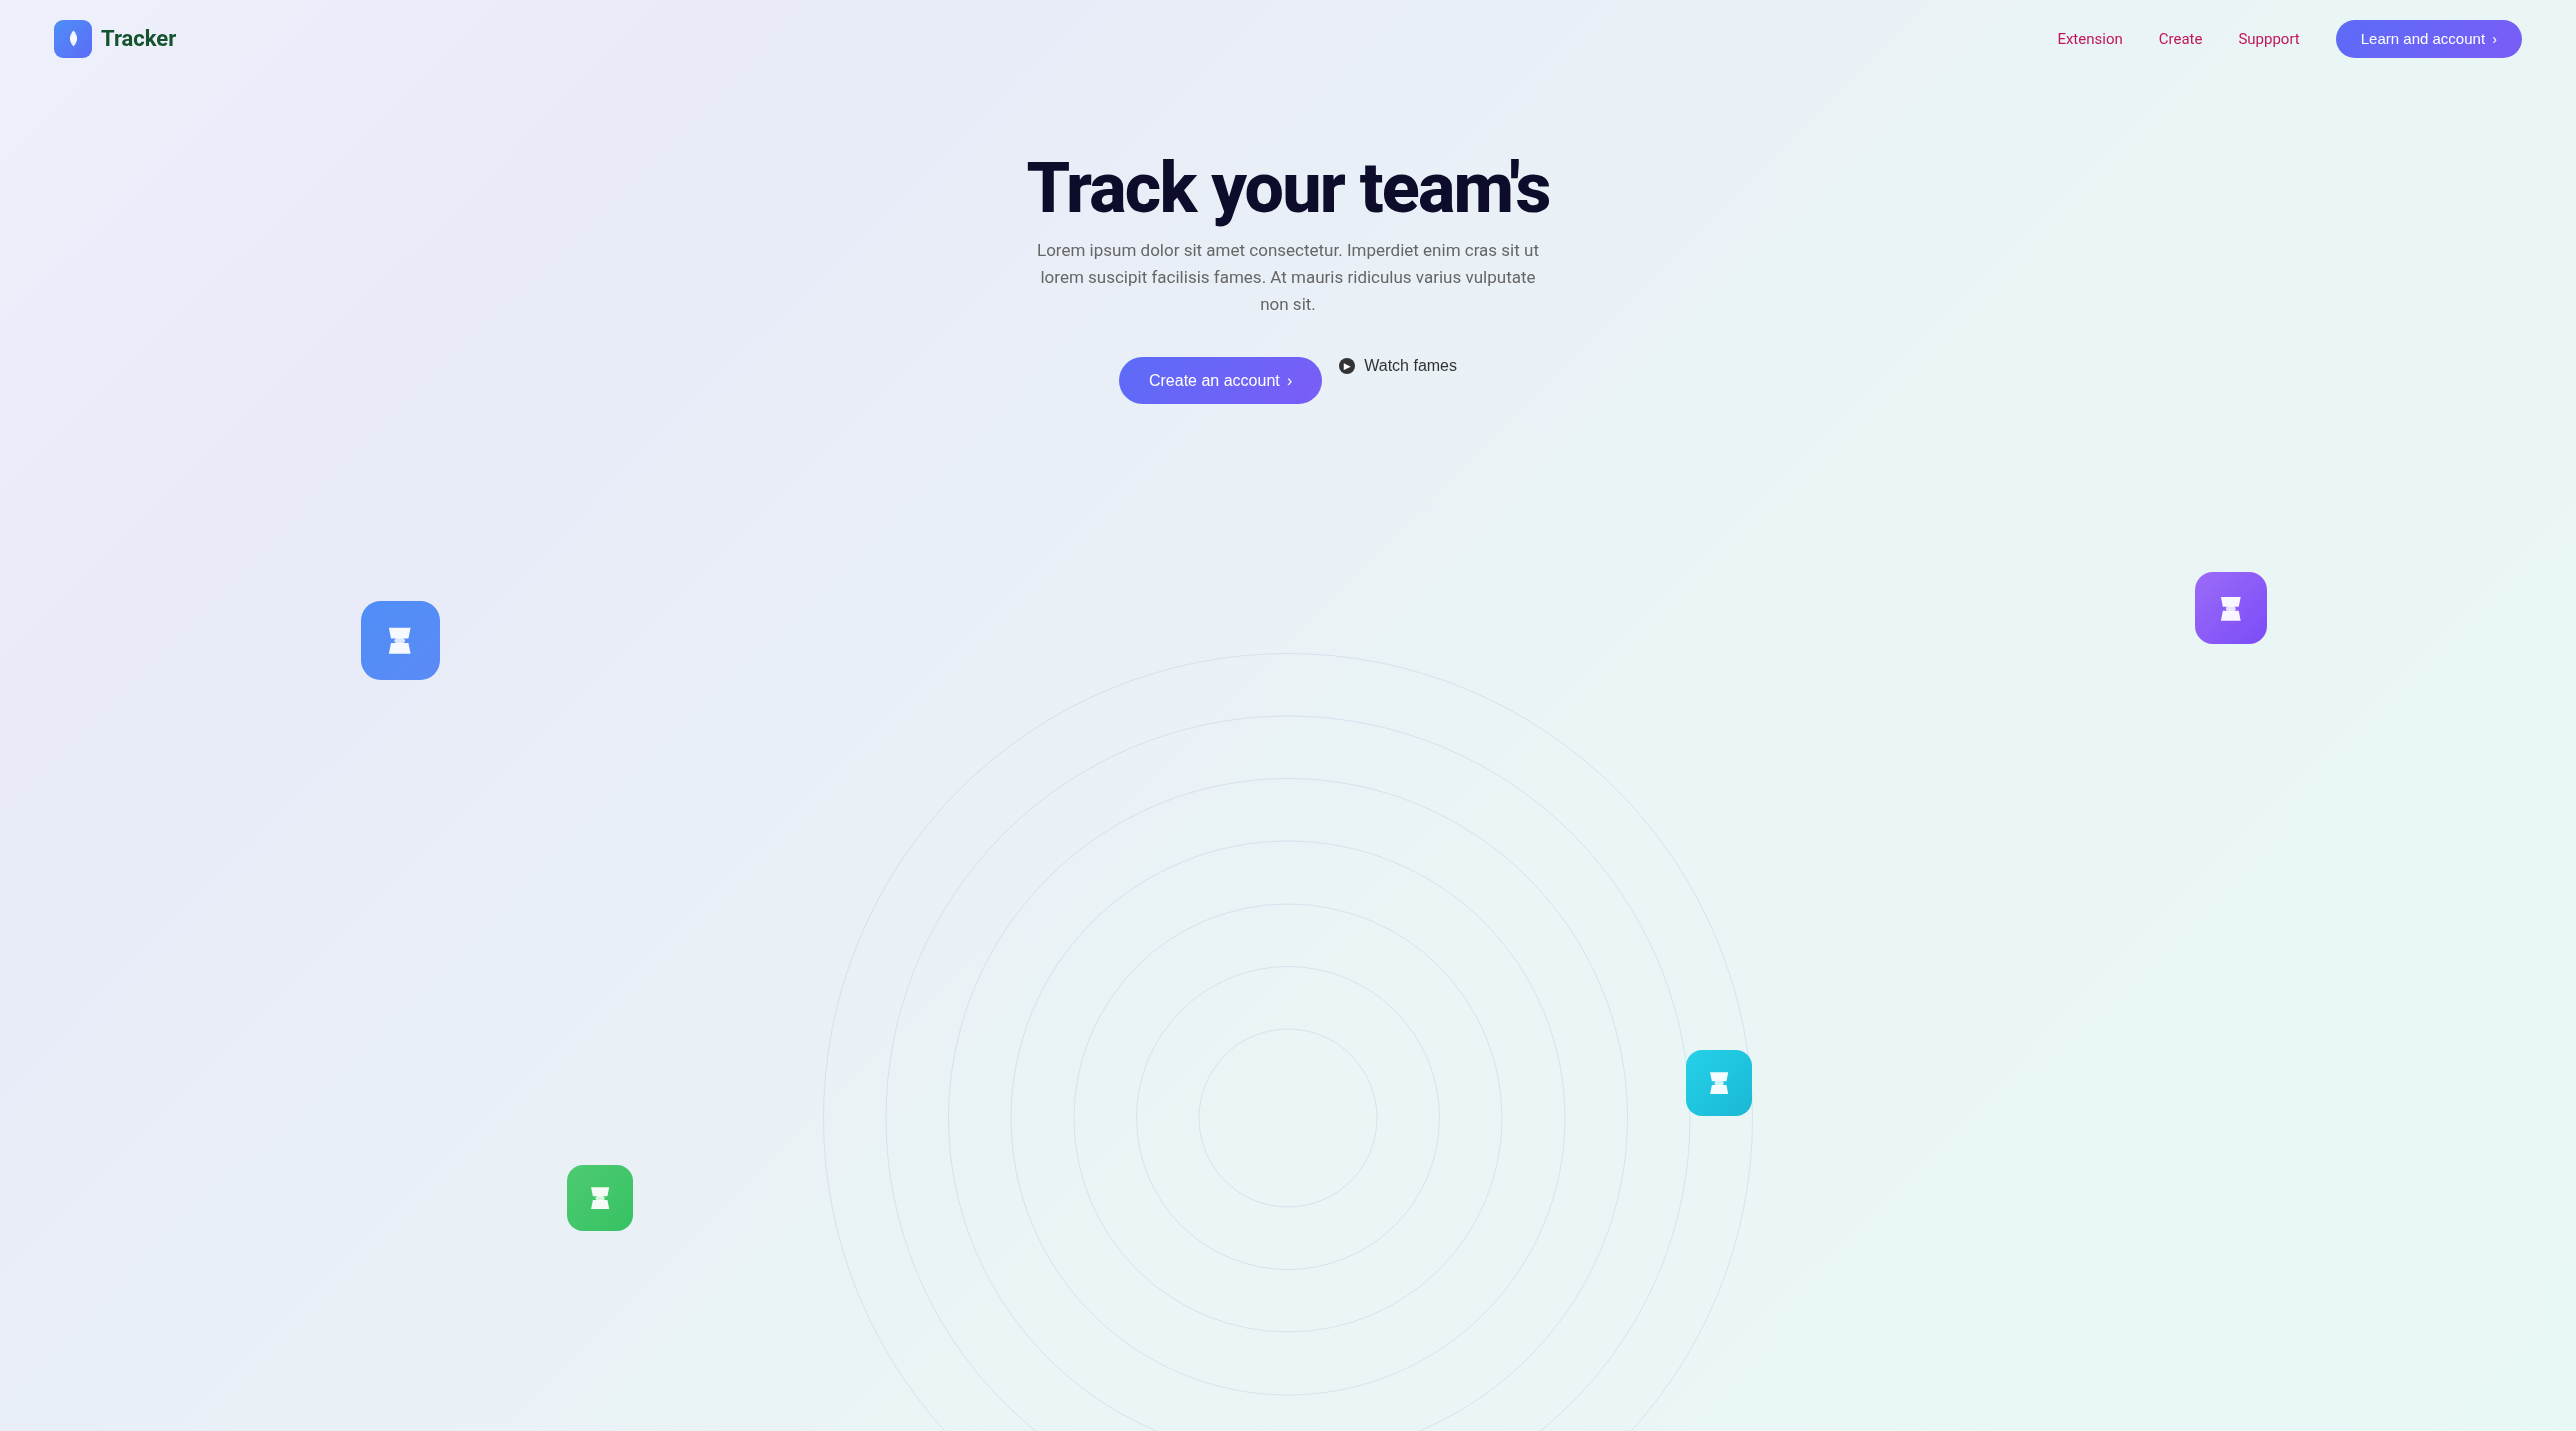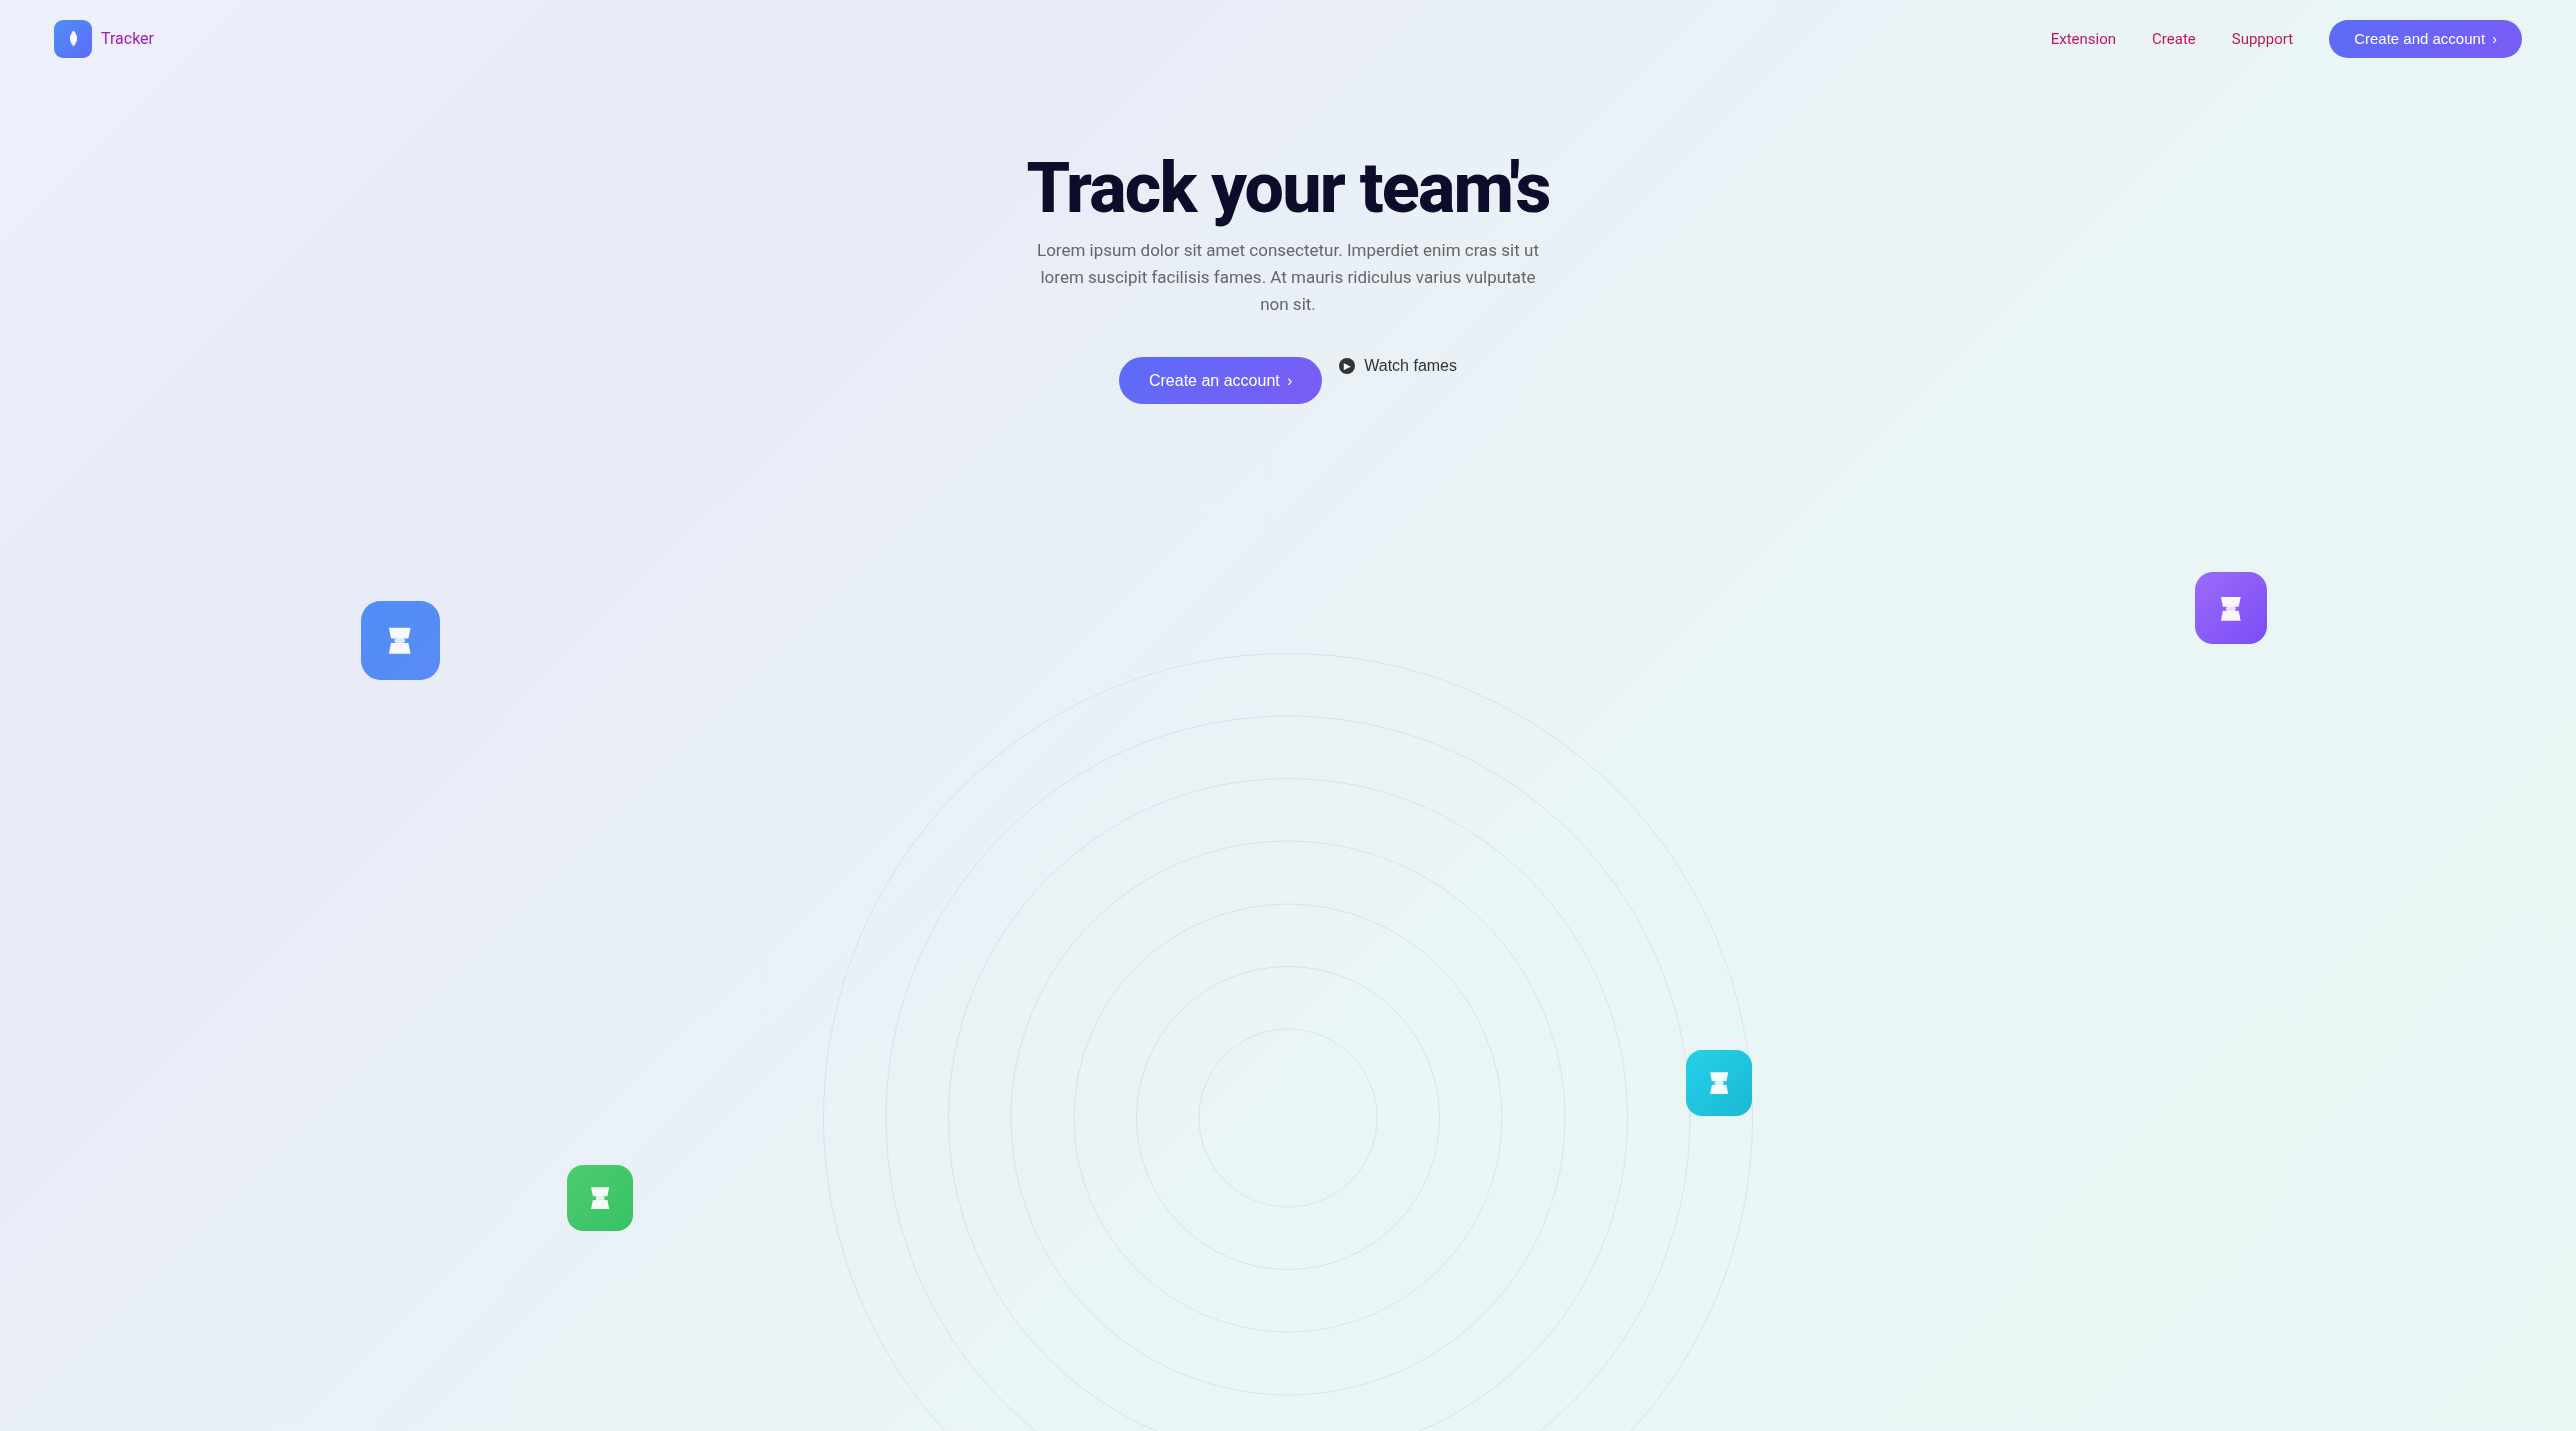--- a/index.html
+++ b/index.html
@@ -43,23 +43,23 @@
       align-items: center;
       justify-content: center;
     }
 
     .logo-icon svg {
       width: 23px;
       height: 23px;
     }
 
     .logo-text {
-      font-size: 16px;
-      font-weight: 400;
-      color: #a21caf;
+      font-size: 22px;
+      font-weight: 700;
+      color: #14532d;
     }
 
     .nav-links {
       display: flex;
       align-items: center;
       gap: 36px;
     }
 
     .nav-link {
       font-size: 15px;
@@ -264,21 +264,21 @@
         </svg>
       </div>
       <span class="logo-text">Tracker</span>
     </div>
 
     <div class="nav-links">
       <a class="nav-link">Extension</a>
       <a class="nav-link">Create</a>
       <a class="nav-link">Suppport</a>
       <button class="nav-cta">
-        <span>Create and account</span>
+        <span>Learn and account</span>
         <span class="arrow">›</span>
       </button>
     </div>
   </nav>
 
   <section class="hero">
     <h1 class="hero-title">
       <span>Track your team's</span><br>
     </h1>
     <p class="hero-subtitle">Lorem ipsum dolor sit amet consectetur. Imperdiet enim cras sit ut lorem suscipit facilisis fames. At mauris ridiculus varius vulputate non sit.</p>

